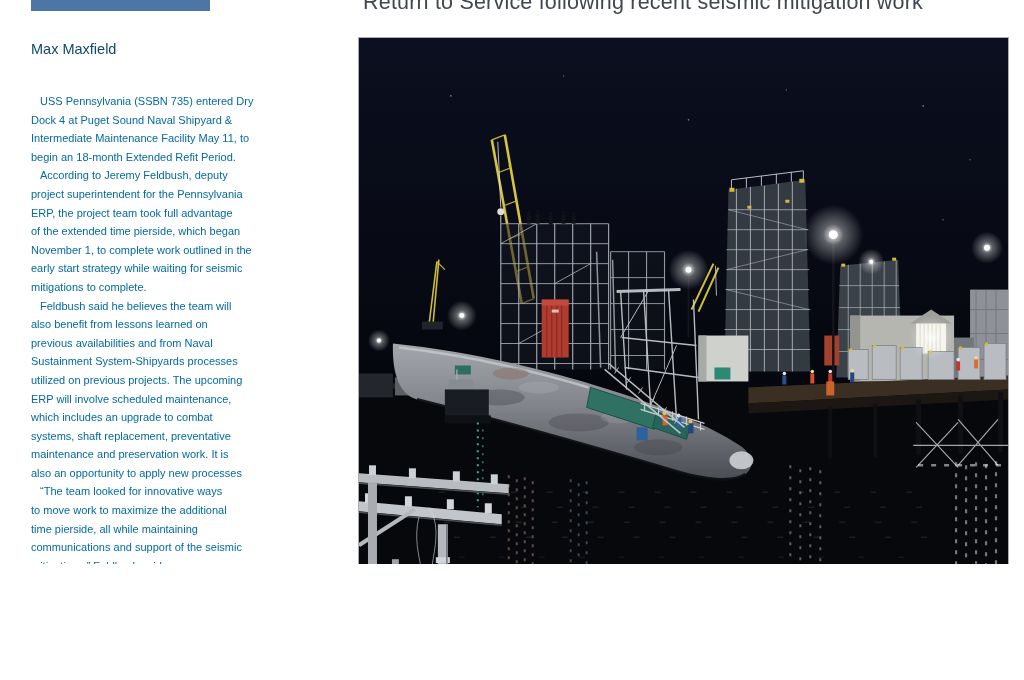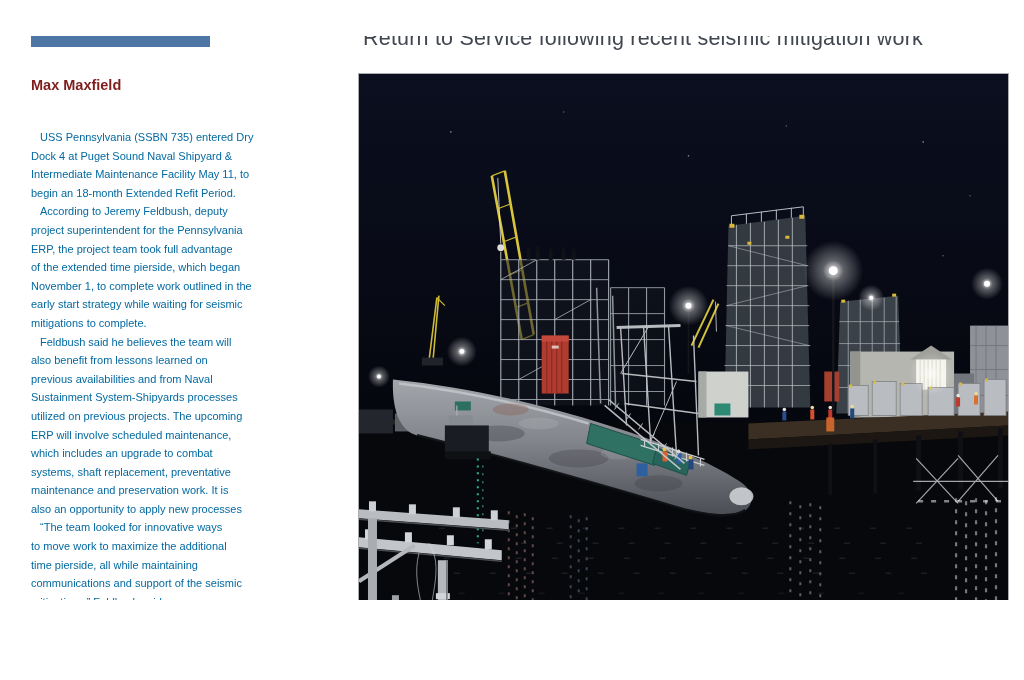--- a/index.html
+++ b/index.html
@@ -1,25 +1,25 @@
 <!DOCTYPE html>
 <html><head>
 <meta charset="utf-8">
 <style>
   html,body{margin:0;padding:0;background:#ffffff;}
   .page{
     position:relative;width:1024px;height:564px;background:#ffffff;
-    overflow:hidden;font-family:"Liberation Sans",sans-serif;margin-top:36px;
+    overflow:hidden;font-family:"Liberation Sans",sans-serif;
   }
   .accent-bar{position:absolute;left:31px;top:0;width:179px;height:11px;background:#4d76a4;}
   .headline{
     position:absolute;left:363px;top:-10px;margin:0;white-space:nowrap;
     font-size:21.5px;font-weight:400;letter-spacing:0.2px;color:#414750;line-height:24px;
   }
-  .byline{position:absolute;left:31px;top:40px;font-size:14.5px;line-height:18.5px;font-weight:bold;color:#7f1d1d;text-align:center;}
+  .byline{position:absolute;left:31px;top:40px;font-size:14.5px;line-height:18.5px;font-weight:normal;color:#0c4a6e;text-align:center;}
   .body-col{position:absolute;left:31px;top:92px;width:330px;font-size:11px;line-height:18.6px;color:#0369a1;}
   .body-col p{margin:0;text-indent:9px;white-space:pre-line;}
   .photo{
     position:absolute;left:358px;top:37px;width:651px;height:637px;margin:0;
     border:1px solid #a9adb2;box-sizing:border-box;background:#06070c;
   }
   .photo svg{display:block;width:100%;height:100%;}
 </style>
 </head>
 <body>

